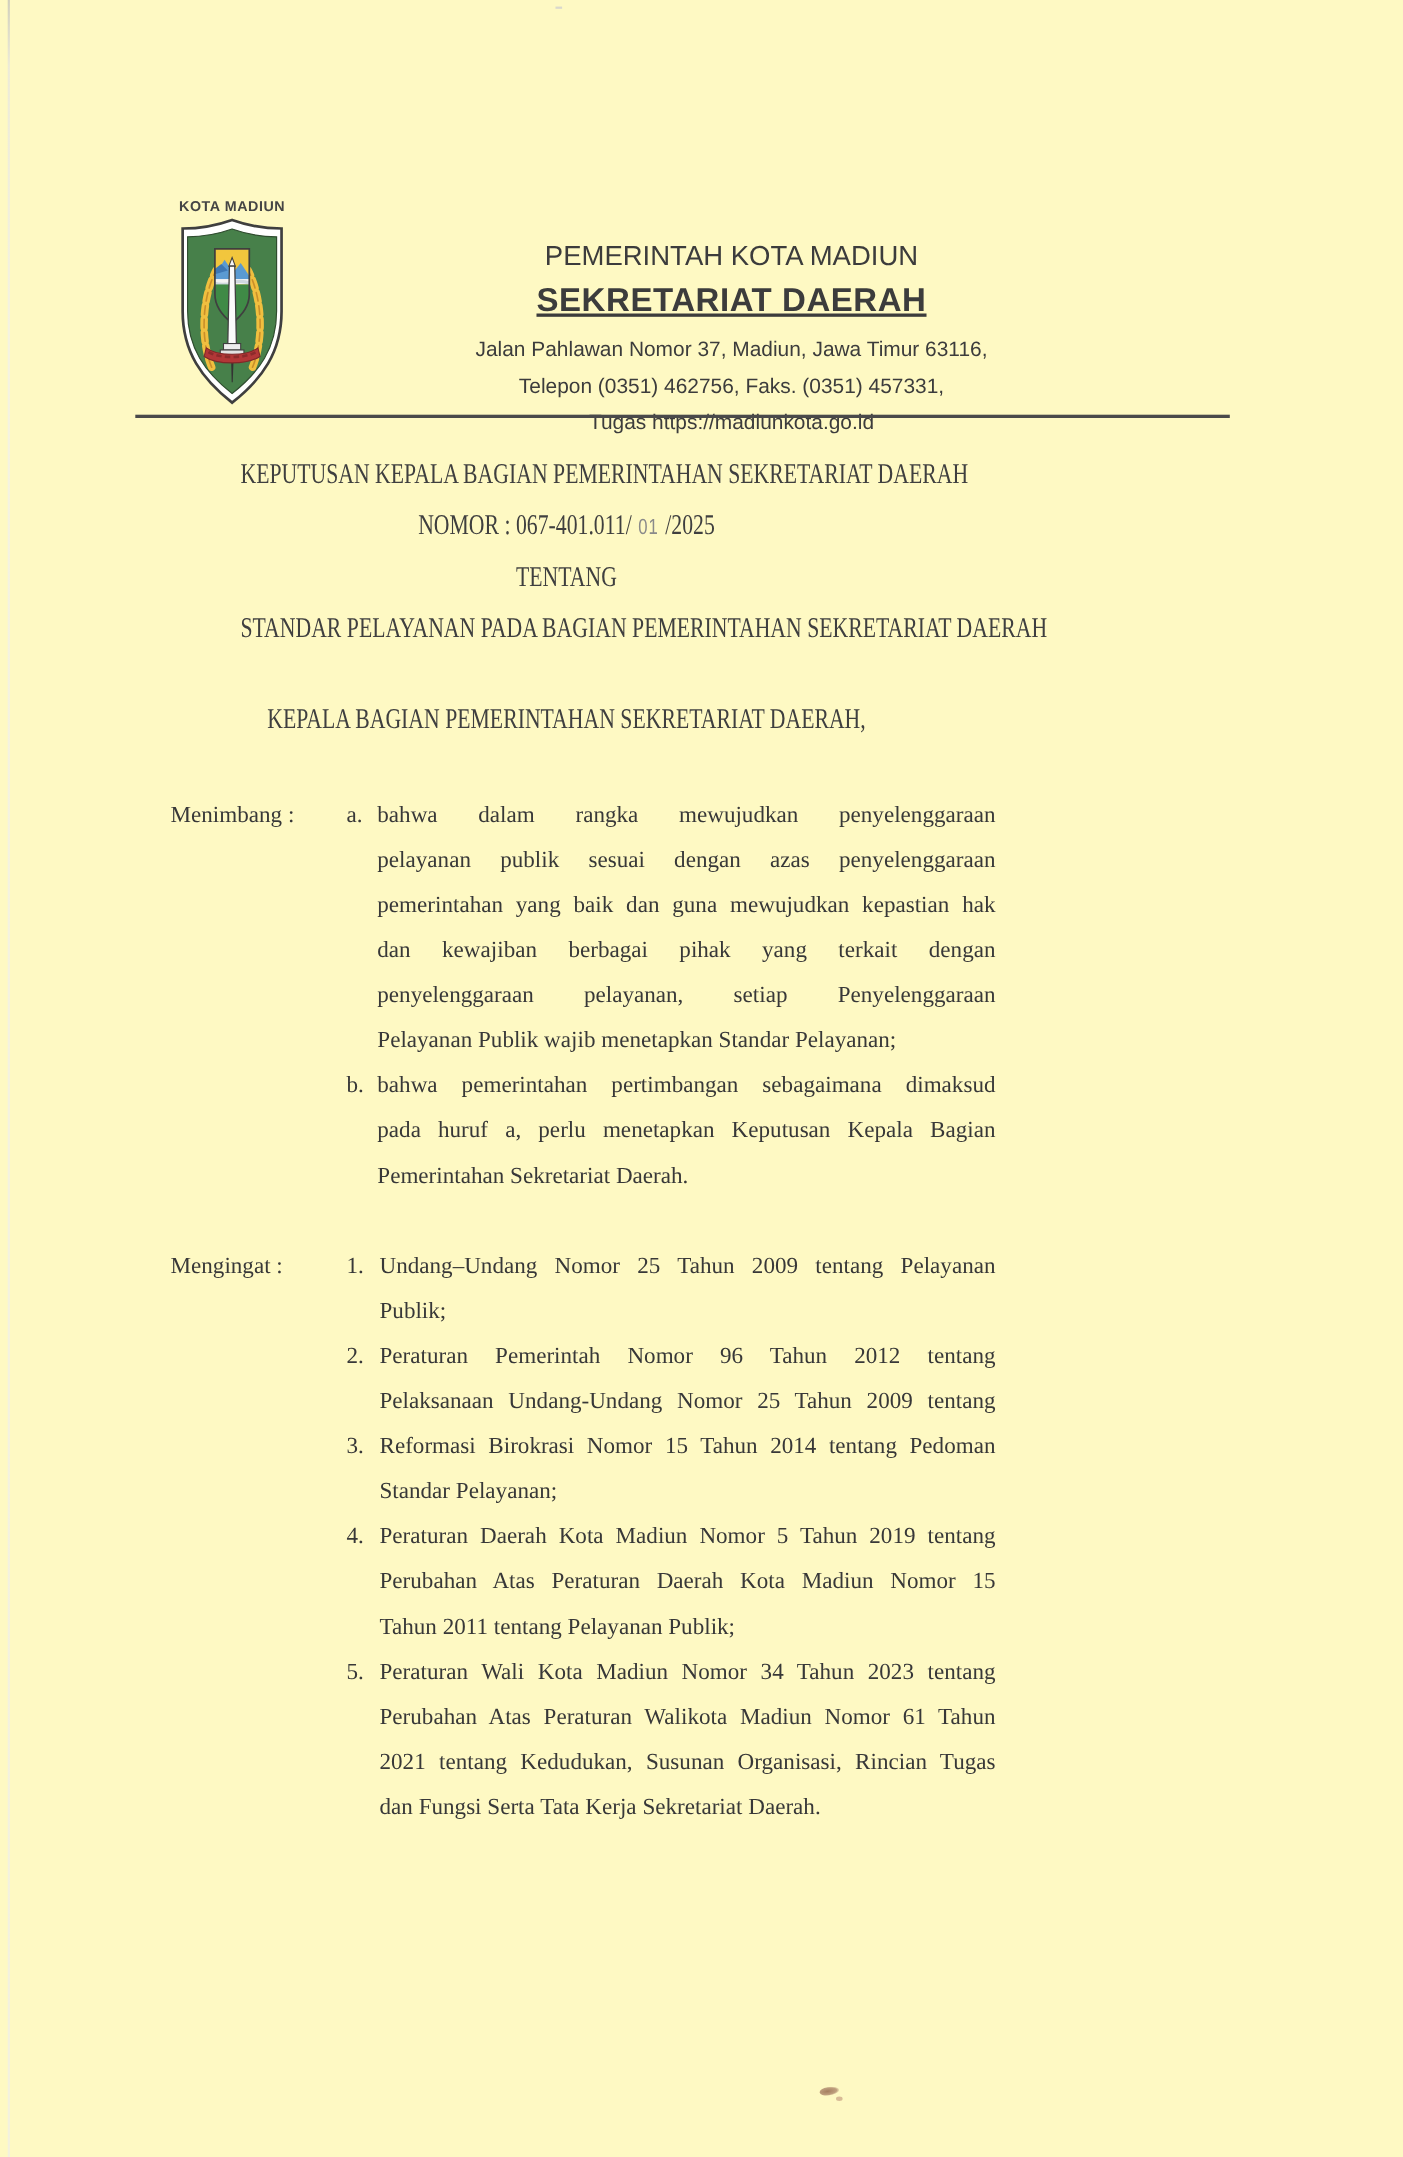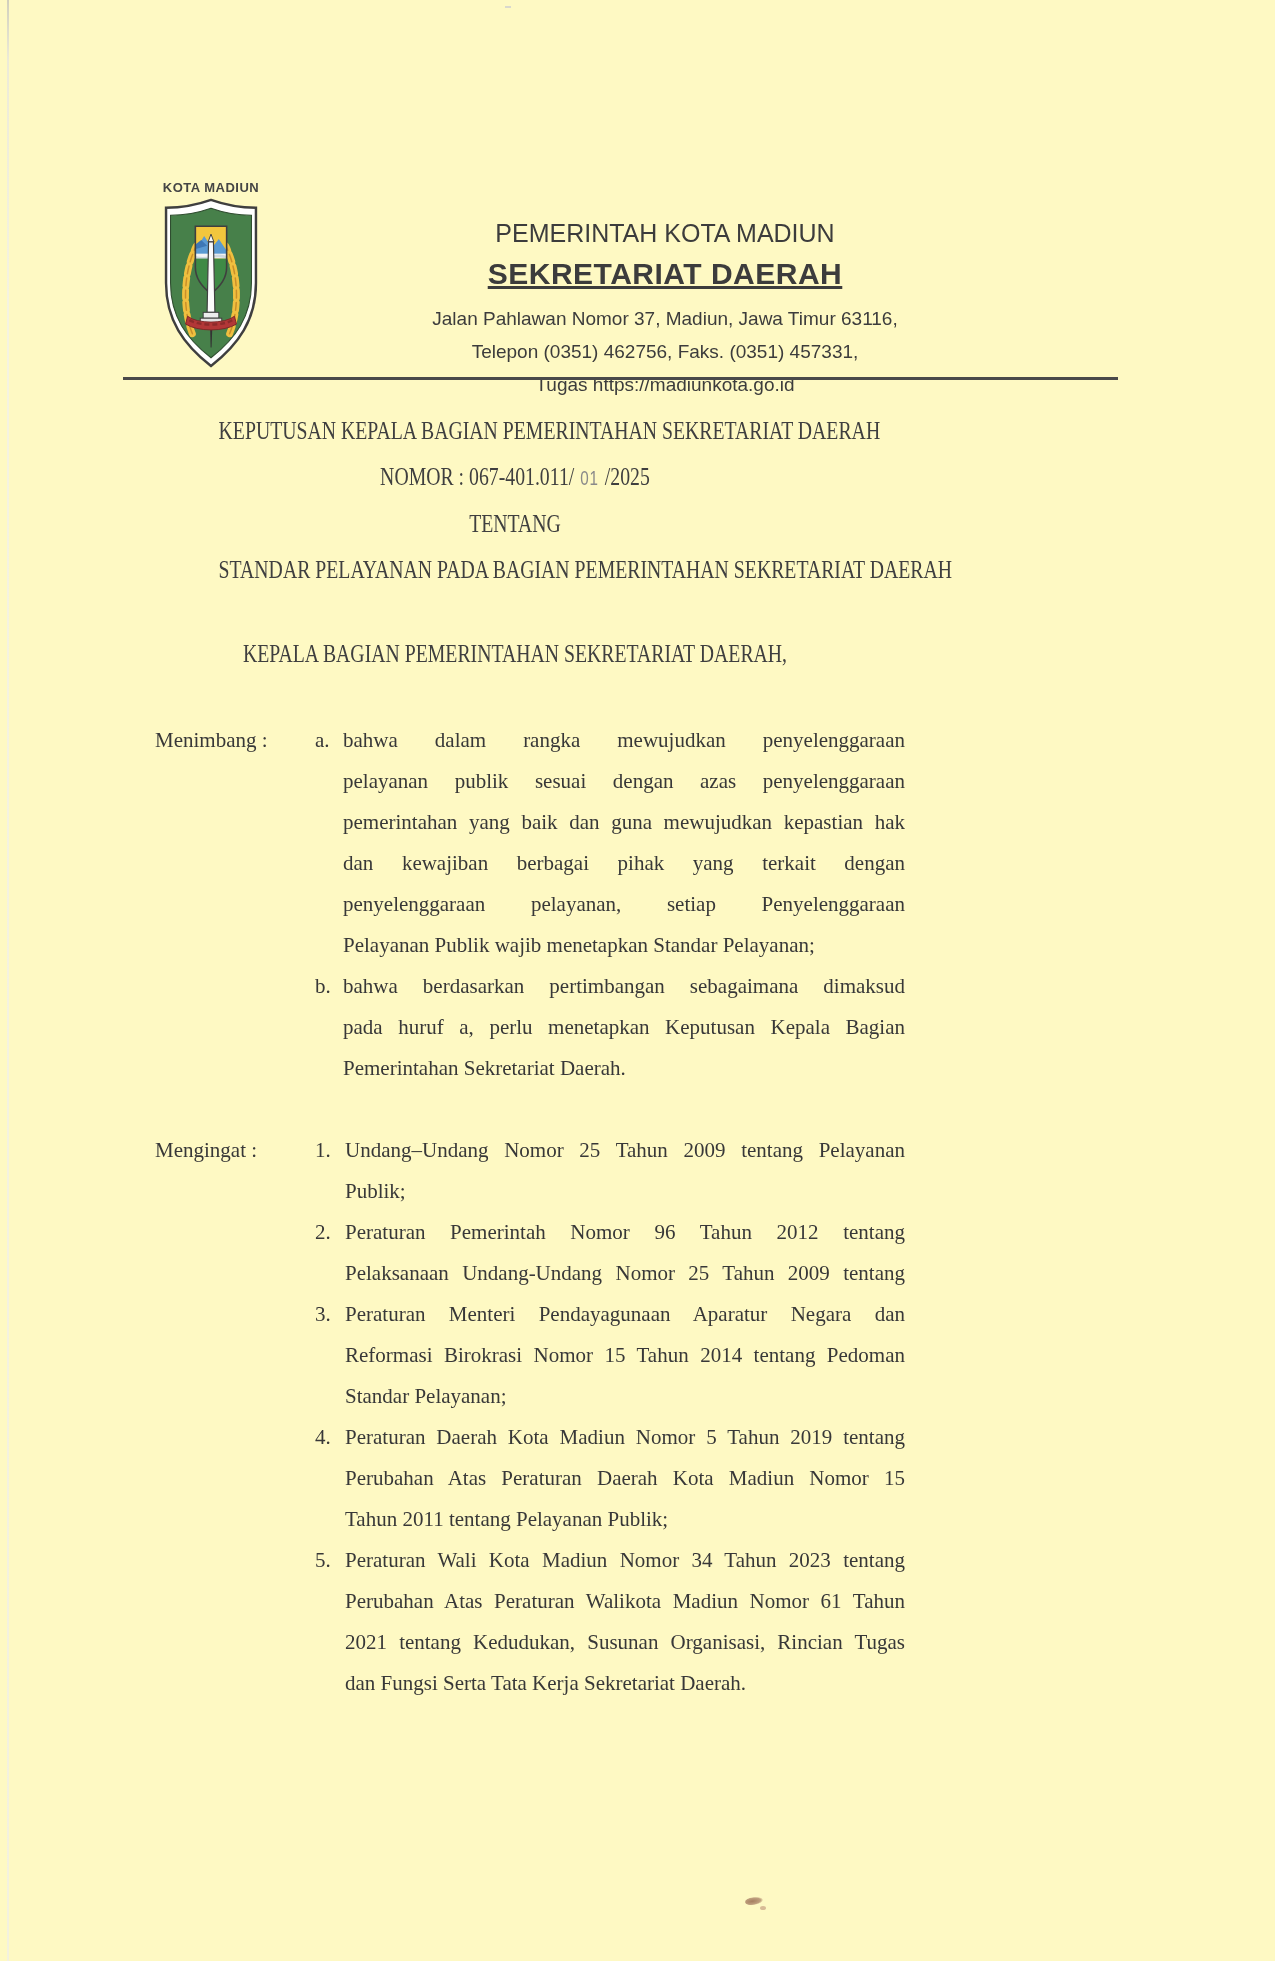--- a/index.html
+++ b/index.html
@@ -151,21 +151,21 @@
             <div class="line">pelayanan publik sesuai dengan azas penyelenggaraan</div>
             <div class="line">pemerintahan yang baik dan guna mewujudkan kepastian hak</div>
             <div class="line">dan kewajiban berbagai pihak yang terkait dengan</div>
             <div class="line">penyelenggaraan pelayanan, setiap Penyelenggaraan</div>
             <div class="line last">Pelayanan Publik wajib menetapkan Standar Pelayanan;</div>
           </div>
         </div>
         <div class="clause-item">
           <div class="item-marker">b.</div>
           <div class="item-body">
-            <div class="line">bahwa berdasarkan pertimbangan sebagaimana dimaksud</div>
+            <div class="line">bahwa pemerintahan pertimbangan sebagaimana dimaksud</div>
             <div class="line">pada huruf a, perlu menetapkan Keputusan Kepala Bagian</div>
             <div class="line last">Pemerintahan Sekretariat Daerah.</div>
           </div>
         </div>
       </div>
   </div>
 
   <div class="clause clause-mengingat">
     <div class="clause-label">Mengingat :</div>
     <div class="clause-items">
@@ -179,21 +179,20 @@
         <div class="clause-item">
           <div class="item-marker">2.</div>
           <div class="item-body">
             <div class="line">Peraturan Pemerintah Nomor 96 Tahun 2012 tentang</div>
             <div class="line">Pelaksanaan Undang-Undang Nomor 25 Tahun 2009 tentang</div>
           </div>
         </div>
         <div class="clause-item">
           <div class="item-marker">3.</div>
           <div class="item-body">
-            <div class="line">Peraturan Menteri Pendayagunaan Aparatur Negara dan</div>
             <div class="line">Reformasi Birokrasi Nomor 15 Tahun 2014 tentang Pedoman</div>
             <div class="line last">Standar Pelayanan;</div>
           </div>
         </div>
         <div class="clause-item">
           <div class="item-marker">4.</div>
           <div class="item-body">
             <div class="line">Peraturan Daerah Kota Madiun Nomor 5 Tahun 2019 tentang</div>
             <div class="line">Perubahan Atas Peraturan Daerah Kota Madiun Nomor 15</div>
             <div class="line last">Tahun 2011 tentang Pelayanan Publik;</div>

